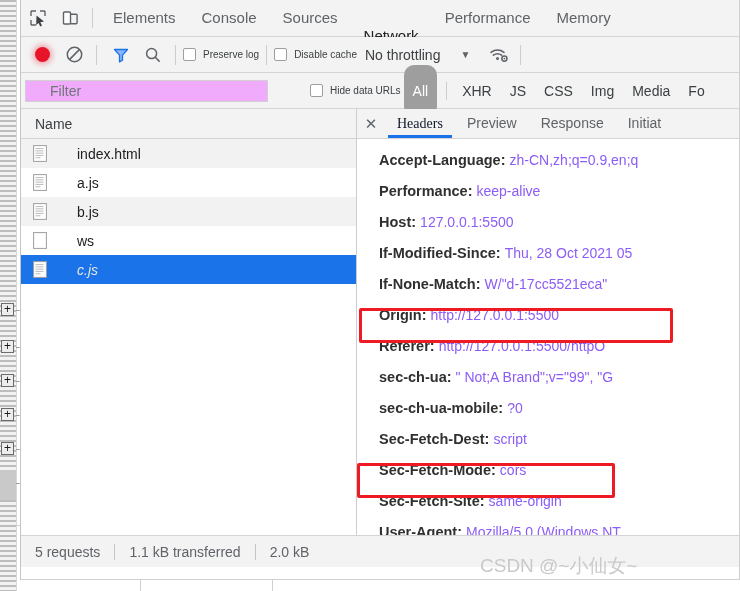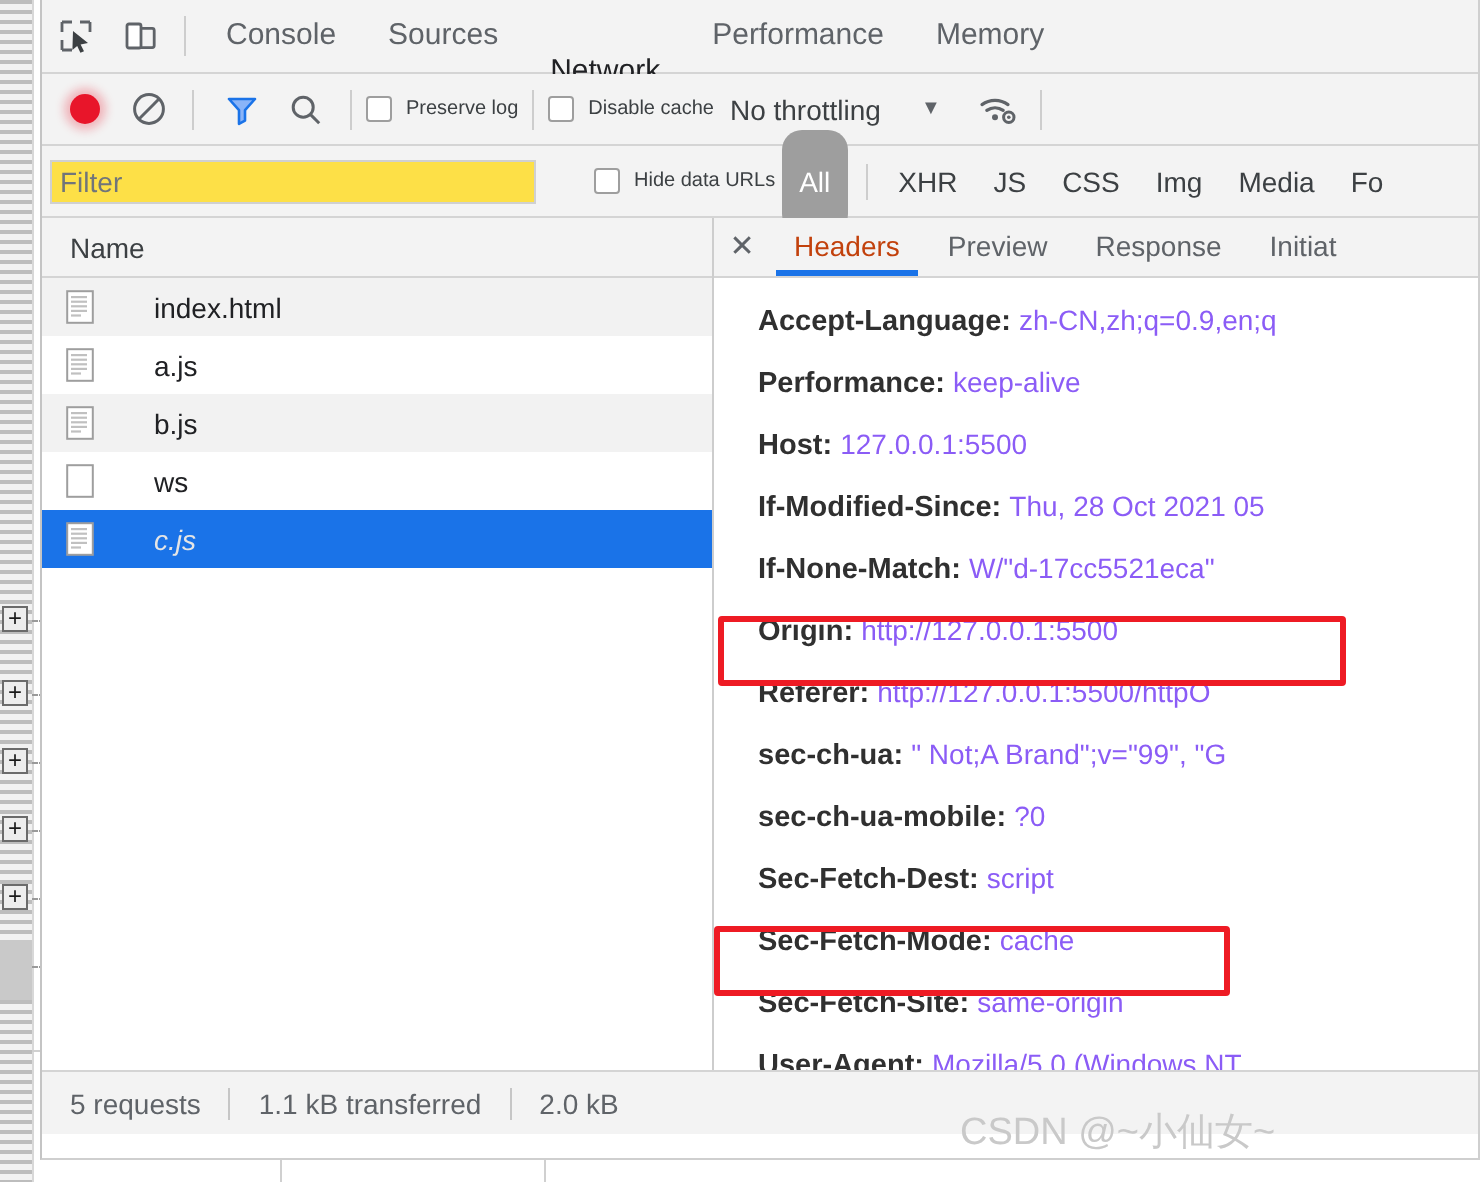--- a/index.html
+++ b/index.html
@@ -188,26 +188,26 @@
     border-bottom: 1px solid #d4d4d4;
     display: flex;
     align-items: center;
     box-sizing: border-box;
     padding-left: 4px;
     position: relative;
   }
   #filter-input {
     width: 243px;
     height: 22px;
-    background: #fde047;
+    background: #f0abfc;
     border: 1px solid #d0d0d0;
     box-sizing: border-box;
     font-size: 14px;
     color: #5f6368;
-    padding: 0 4px;
+    padding: 0 24px;
     line-height: 20px;
     font-family: "Liberation Sans", sans-serif;
   }
   #filter-input::placeholder { color: #70757a; opacity: 1; }
   .type-pill {
     font-size: 14px;
     color: #3c4043;
     padding: 2px 6px;
     margin: 0 3px;
     white-space: nowrap;
@@ -294,21 +294,21 @@
   }
   .d-tab {
     padding: 0 12px;
     height: 29px;
     line-height: 29px;
     font-size: 14px;
     color: #5f6368;
     white-space: nowrap;
     position: relative;
   }
-  .d-tab.active { color: #c2410c; }
+  .d-tab.active { color: #0f172a; font-family: Liberation Serif, serif; }
   .d-tab.active::after {
     content: "";
     position: absolute;
     left: 3px; right: 3px; bottom: 0;
     height: 3px;
     background: #1a73e8;
   }
   #headers-list {
     flex: 1;
     overflow: hidden;
@@ -404,20 +404,21 @@
         <path d="M7.5 6.5 L15 12.5 L11.3 13.2 L13 16.6 L11.2 17.4 L9.6 14 L7.2 16 Z" fill="#3c4043"></path>
       </svg>
     </div>
     <div class="tb-icon-btn">
       <svg width="18" height="18" viewBox="0 0 18 18">
         <rect x="2.5" y="3" width="7" height="12" rx="1" stroke="#5f6368" stroke-width="1.4" fill="#fff"></rect>
         <path d="M9.5 5.2h5.6a1 1 0 0 1 1 1v7.6a1 1 0 0 1-1 1H9.5" stroke="#5f6368" stroke-width="1.4" fill="none"></path>
       </svg>
     </div>
     <div class="tb-sep"></div>
+    <div class="main-tab">Elements</div>
     <div class="main-tab">Console</div>
     <div class="main-tab">Sources</div>
     <div class="main-tab active">Network</div>
     <div class="main-tab">Performance</div>
     <div class="main-tab">Memory</div>
   </div>
 
   <div id="net-toolbar">
     <div class="tb-icon-btn">
       <div id="record-dot"></div>
@@ -459,21 +460,21 @@
         <circle cx="8.5" cy="12.6" r="1.5" fill="#5f6368"></circle>
         <circle cx="15.4" cy="12.6" r="2.6" fill="none" stroke="#5f6368" stroke-width="1.5"></circle>
         <circle cx="15.4" cy="12.6" r="0.9" fill="#5f6368"></circle>
       </svg>
     </div>
     <div class="tb-sep" style="margin-left:6px"></div>
   </div>
 
   <div id="filter-bar">
     <input id="filter-input" type="text" placeholder="Filter" style="">
-    <div class="cb-label" style="margin-left:29px">
+    <div class="cb-label" style="margin-left:42px">
       <span class="cbox"></span>
       <span>Hide data URLs</span>
     </div>
     <div class="type-pill selected">All</div>
     <div class="vbar"></div>
     <div class="type-pill">XHR</div>
     <div class="type-pill">JS</div>
     <div class="type-pill">CSS</div>
     <div class="type-pill">Img</div>
     <div class="type-pill">Media</div>
@@ -594,21 +595,21 @@
         <div class="hdr-row">
           <span class="hdr-name">sec-ch-ua-mobile:</span>
           <span class="hdr-val">?0</span>
         </div>
         <div class="hdr-row">
           <span class="hdr-name">Sec-Fetch-Dest:</span>
           <span class="hdr-val">script</span>
         </div>
         <div class="hdr-row">
           <span class="hdr-name">Sec-Fetch-Mode:</span>
-          <span class="hdr-val">cache</span>
+          <span class="hdr-val">cors</span>
         </div>
         <div class="hdr-row">
           <span class="hdr-name">Sec-Fetch-Site:</span>
           <span class="hdr-val">same-origin</span>
         </div>
         <div class="hdr-row">
           <span class="hdr-name">User-Agent:</span>
           <span class="hdr-val">Mozilla/5.0 (Windows NT</span>
         </div>
 

